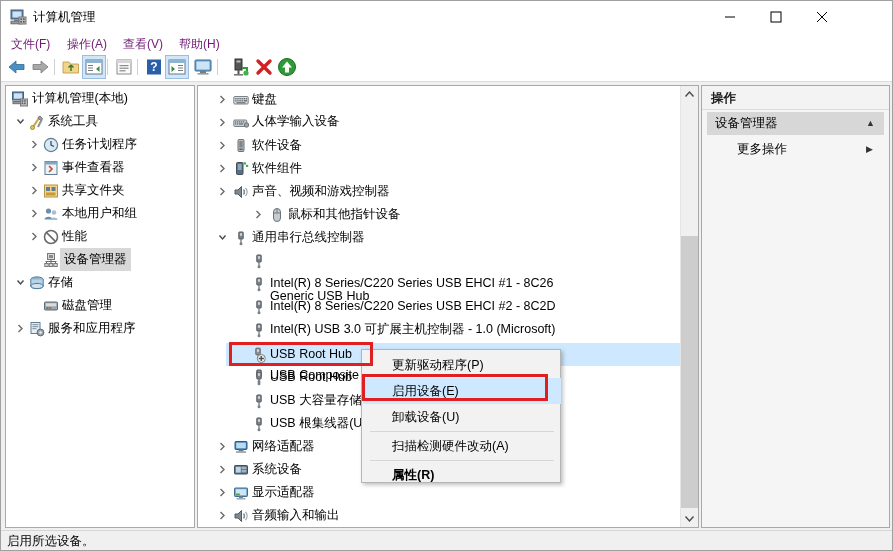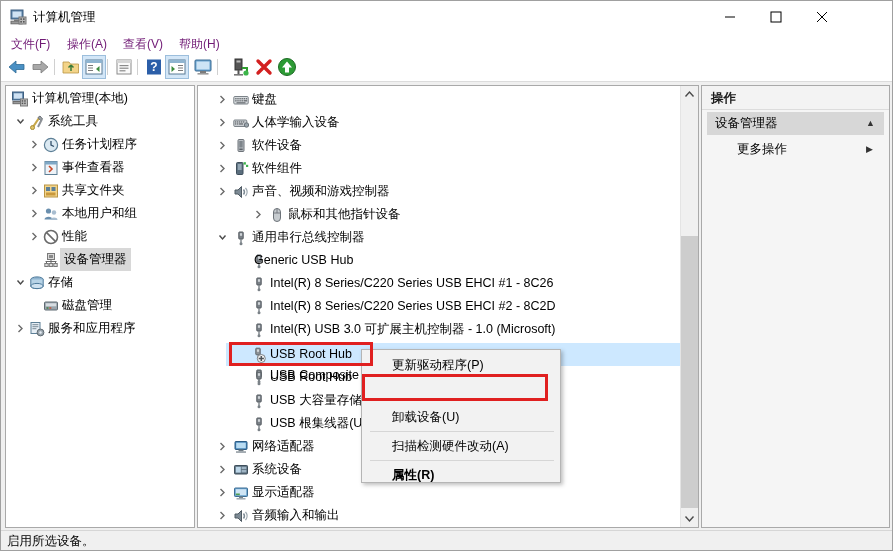--- a/index.html
+++ b/index.html
@@ -414,21 +414,21 @@
             <rect x="4.3" y="8.1" width="1.4" height="1.4" fill="#6a6f74"></rect>
           <rect x="6.4" y="8.1" width="1.4" height="1.4" fill="#6a6f74"></rect>
             <rect x="8.5" y="8.1" width="1.4" height="1.4" fill="#6a6f74"></rect>
           <rect x="10.6" y="8.1" width="3.5" height="1.4" fill="#6a6f74"></rect>
           <rect x="3.5" y="10.2" width="9" height="1.2" fill="#6a6f74"></rect>
         </svg>
       </span>
       <span class="lbl" style="left:54px;">键盘</span>
     </div>
 
-    <div class="row" style="top:25px;left:0;width:482px;">
+    <div class="row" style="top:25px;left:0;width:482px;font-family:Liberation Mono, monospace;">
       <span class="chev" style="left:18px;">
         <svg width="13" height="23" viewBox="0 0 13 23">
             <path d="M4.5 8 L8 11.5 L4.5 15" stroke="#6a6a6a" stroke-width="1.4" fill="none"></path>
           </svg>
       </span>
       <span class="ico" style="left:35px;">
         <svg width="16" height="16" viewBox="0 0 16 16">
           <rect x="0.8" y="5" width="13" height="6.5" rx="1" fill="#c9cdd1" stroke="#7b8288"></rect>
           <rect x="2" y="6.3" width="1.3" height="1.3" fill="#6a6f74"></rect>
             <rect x="4" y="6.3" width="1.3" height="1.3" fill="#6a6f74"></rect>
@@ -528,21 +528,21 @@
 
     <div class="row" style="top:163px;left:0;width:482px;">
       <span class="ico" style="left:53px;">
         <svg width="16" height="16" viewBox="0 0 16 16">
           <rect x="5.8" y="2" width="4.4" height="7" rx="0.6" fill="#7b8288" stroke="#555b60"></rect>
           <rect x="6.9" y="3.2" width="2.2" height="2.6" fill="#cfd4d8"></rect>
           <rect x="7.3" y="9" width="1.4" height="4" fill="#7b8288"></rect>
           <circle cx="8" cy="13.8" r="1.5" fill="#7b8288"></circle>
         </svg>
       </span>
-      <span class="lbl usbrow" style="left:56px;">Generic USB Hub</span>
+      <span class="lbl usbrow" style="left:72px;margin-top:36px;">Generic USB Hub</span>
     </div>
     <div class="row" style="top:186px;left:0;width:482px;">
       <span class="ico" style="left:53px;">
         <svg width="16" height="16" viewBox="0 0 16 16">
           <rect x="5.8" y="2" width="4.4" height="7" rx="0.6" fill="#7b8288" stroke="#555b60"></rect>
           <rect x="6.9" y="3.2" width="2.2" height="2.6" fill="#cfd4d8"></rect>
           <rect x="7.3" y="9" width="1.4" height="4" fill="#7b8288"></rect>
           <circle cx="8" cy="13.8" r="1.5" fill="#7b8288"></circle>
         </svg>
       </span>
@@ -741,20 +741,21 @@
       <span class="tri">▲</span>
     </div>
     <div class="act-item">
       <span>更多操作</span>
       <span class="tri">▶</span>
     </div>
   </div>
 
   <div class="ctxmenu">
     <div class="ctxitem" style="top:2px;">更新驱动程序(P)</div>
+    <div class="ctxitem hl" style="top:28px;">启用设备(E)</div>
     <div class="ctxitem" style="top:54px;">卸载设备(U)</div>
     <div class="ctxsep" style="top:81px;"></div>
     <div class="ctxitem" style="top:83px;">扫描检测硬件改动(A)</div>
     <div class="ctxsep" style="top:110px;"></div>
     <div class="ctxitem bold" style="top:112px;">属性(R)</div>
   </div>
 
   <div class="redbox" style="left:228px;top:341px;width:144px;height:24px;"></div>
   <div class="redbox" style="left:361px;top:373px;width:186px;height:27px;"></div>
 

